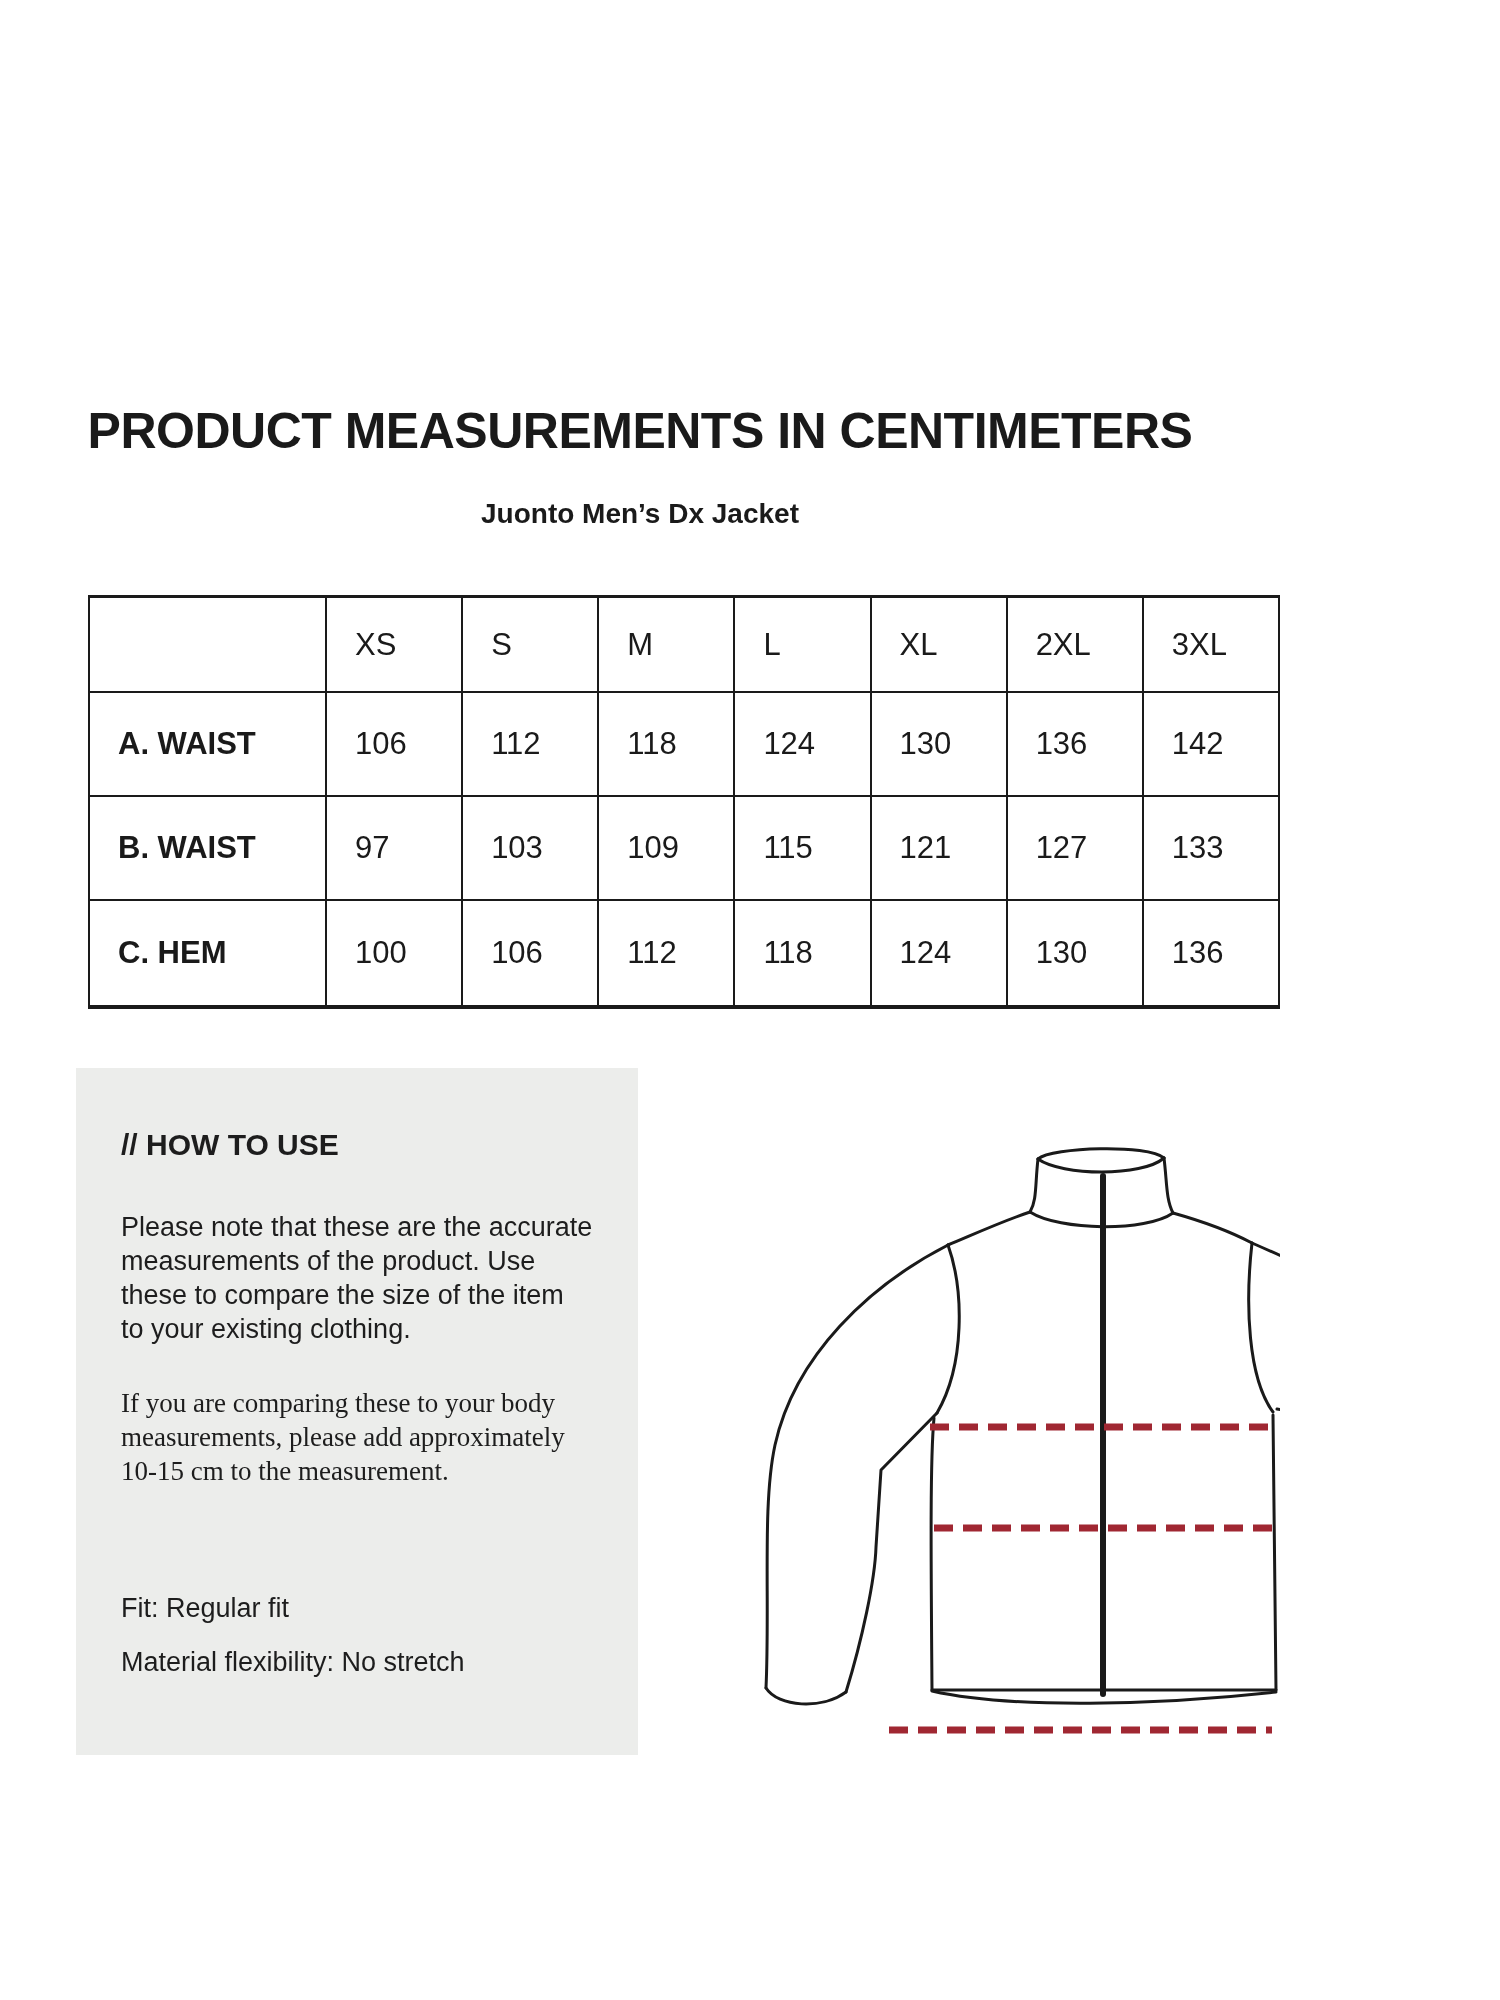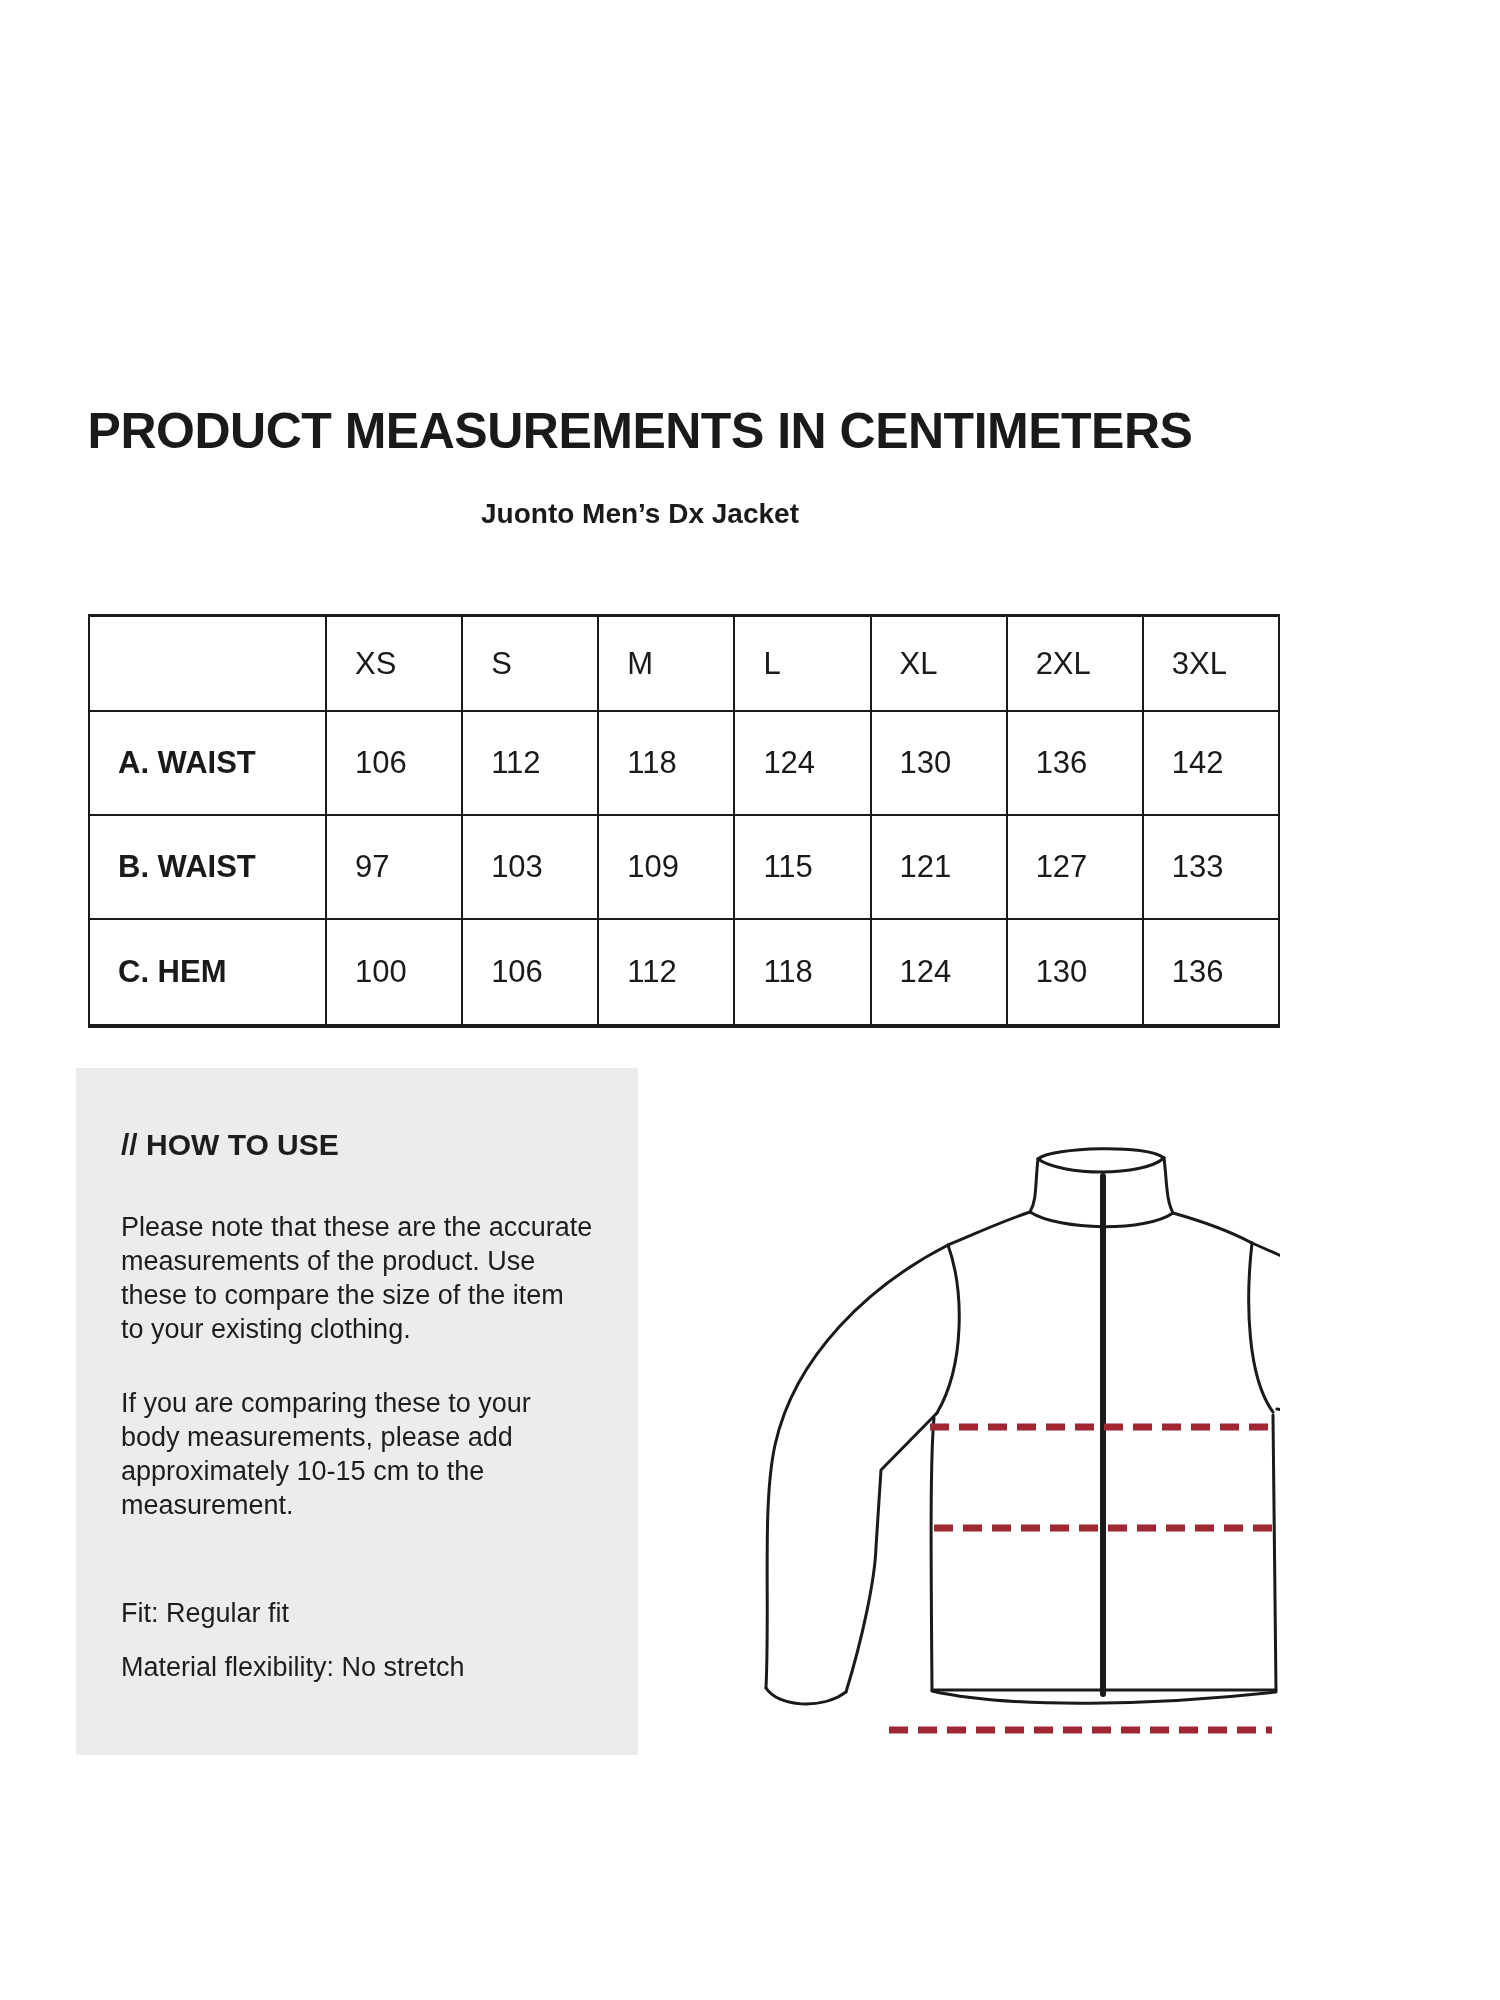--- a/index.html
+++ b/index.html
@@ -17,21 +17,21 @@
     font-size:50px;font-weight:700;letter-spacing:-0.5px;
     margin:0;
   }
   .subtitle{
     position:absolute;left:0;right:0;top:498px;
     text-align:center;
     font-size:28px;font-weight:700;
     margin:0;
   }
   .size-table{
-    position:absolute;left:88px;top:614px;width:1330px;
+    position:absolute;left:88px;top:595px;width:1330px;
     display:grid;
     grid-template-columns:237px repeat(8,1fr);
     grid-template-rows:95px 104px 104px 104px;
     border:2px solid #1a1a1a;
     border-top-width:3px;
     border-bottom-width:4px;
     box-sizing:border-box;
     background:#ffffff;
   }
   .cell{
@@ -53,21 +53,21 @@
     color:#1d1d1d;
   }
   .howto h2{
     margin:0 0 48px 0;
     font-size:30px;font-weight:700;letter-spacing:0;
   }
   .howto p{
     margin:0 0 40px 0;
     font-size:27px;line-height:34px;font-weight:400;
   }
-  .howto p.para-2{margin-bottom:74px;}
+  .howto p.para-2{margin-bottom:103px;font-family:Liberation Serif, serif;}
   .howto p.fit-line{margin-bottom:20px;}
   .diagram{
     position:absolute;left:560px;top:1060px;width:940px;height:740px;
   }
   .diagram text{
     font-family:"Liberation Sans", sans-serif;
     font-weight:700;
     font-size:52px;
   }
 </style>

